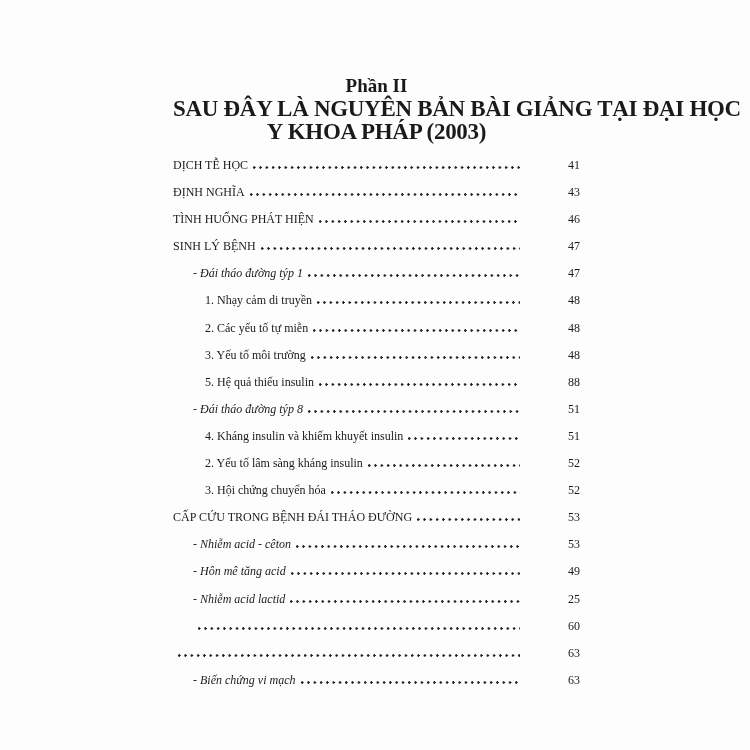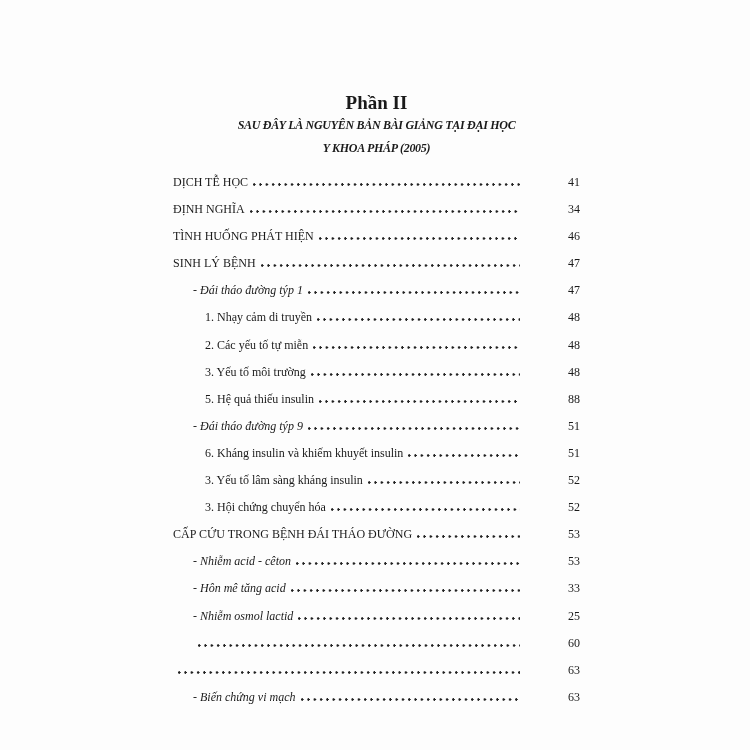--- a/index.html
+++ b/index.html
@@ -12,37 +12,36 @@
     width: 750px;
     height: 750px;
     background: #fdfdfd;
     overflow: hidden;
     font-family: "Liberation Serif", serif;
     color: #1a1a1a;
   }
   .content {
     position: absolute;
     left: 173px;
-    top: 91px;
+    top: 74px;
     width: 407px;
   }
   .header {
     text-align: center;
     font-weight: 700;
   }
   .part-label {
     font-size: 19px;
     line-height: 23px;
   }
   .title-line {
-    font-size: 12px;
+    font-size: 23px;
     line-height: 23px;
     letter-spacing: -0.3px;
     white-space: nowrap;
-    font-style: italic;
   }
   .toc {
     margin-top: 9px;
   }
   .toc-row {
     display: flex;
     align-items: baseline;
     height: 27.1px;
     line-height: 27.1px;
     font-size: 12px;
@@ -78,33 +77,33 @@
 </style>
 </head>
 <body>
 
 <div class="sheet">
   <div class="content">
 
     <div class="header">
       <div class="part-label">Phần II</div>
       <div class="title-line">SAU ĐÂY LÀ NGUYÊN BẢN BÀI GIẢNG TẠI ĐẠI HỌC</div>
-      <div class="title-line">Y KHOA PHÁP (2005)</div>
+      <div class="title-line">Y KHOA PHÁP (2003)</div>
     </div>
 
     <div class="toc" id="toc">
         <div class="toc-row lvl-h1">
     <span class="toc-label">DỊCH TỄ HỌC</span>
     <span class="dot-leader"></span>
     <span class="toc-page">41</span>
   </div>
         <div class="toc-row lvl-h1">
     <span class="toc-label">ĐỊNH NGHĨA</span>
     <span class="dot-leader"></span>
-    <span class="toc-page">34</span>
+    <span class="toc-page">43</span>
   </div>
         <div class="toc-row lvl-h1">
     <span class="toc-label">TÌNH HUỐNG PHÁT HIỆN</span>
     <span class="dot-leader"></span>
     <span class="toc-page">46</span>
   </div>
         <div class="toc-row lvl-h1">
     <span class="toc-label">SINH LÝ BỆNH</span>
     <span class="dot-leader"></span>
     <span class="toc-page">47</span>
@@ -128,31 +127,31 @@
     <span class="toc-label">3. Yếu tố môi trường</span>
     <span class="dot-leader"></span>
     <span class="toc-page">48</span>
   </div>
         <div class="toc-row lvl-num">
     <span class="toc-label">5. Hệ quả thiếu insulin</span>
     <span class="dot-leader"></span>
     <span class="toc-page">88</span>
   </div>
         <div class="toc-row lvl-dash">
-    <span class="toc-label">- Đái tháo đường týp 9</span>
+    <span class="toc-label">- Đái tháo đường týp 8</span>
     <span class="dot-leader"></span>
     <span class="toc-page">51</span>
   </div>
         <div class="toc-row lvl-num">
-    <span class="toc-label">6. Kháng insulin và khiếm khuyết insulin</span>
+    <span class="toc-label">4. Kháng insulin và khiếm khuyết insulin</span>
     <span class="dot-leader"></span>
     <span class="toc-page">51</span>
   </div>
         <div class="toc-row lvl-num">
-    <span class="toc-label">3. Yếu tố lâm sàng kháng insulin</span>
+    <span class="toc-label">2. Yếu tố lâm sàng kháng insulin</span>
     <span class="dot-leader"></span>
     <span class="toc-page">52</span>
   </div>
         <div class="toc-row lvl-num">
     <span class="toc-label">3. Hội chứng chuyển hóa</span>
     <span class="dot-leader"></span>
     <span class="toc-page">52</span>
   </div>
         <div class="toc-row lvl-h1">
     <span class="toc-label">CẤP CỨU TRONG BỆNH ĐÁI THÁO ĐƯỜNG</span>
@@ -160,24 +159,24 @@
     <span class="toc-page">53</span>
   </div>
         <div class="toc-row lvl-dash">
     <span class="toc-label">- Nhiễm acid - cêton</span>
     <span class="dot-leader"></span>
     <span class="toc-page">53</span>
   </div>
         <div class="toc-row lvl-dash">
     <span class="toc-label">- Hôn mê tăng acid</span>
     <span class="dot-leader"></span>
-    <span class="toc-page">33</span>
+    <span class="toc-page">49</span>
   </div>
         <div class="toc-row lvl-dash">
-    <span class="toc-label">- Nhiễm osmol lactid</span>
+    <span class="toc-label">- Nhiễm acid lactid</span>
     <span class="dot-leader"></span>
     <span class="toc-page">25</span>
   </div>
         <div class="toc-row lvl-dash">
     <span class="dot-leader"></span>
     <span class="toc-page">60</span>
   </div>
         <div class="toc-row lvl-h1">
     <span class="dot-leader"></span>
     <span class="toc-page">63</span>

